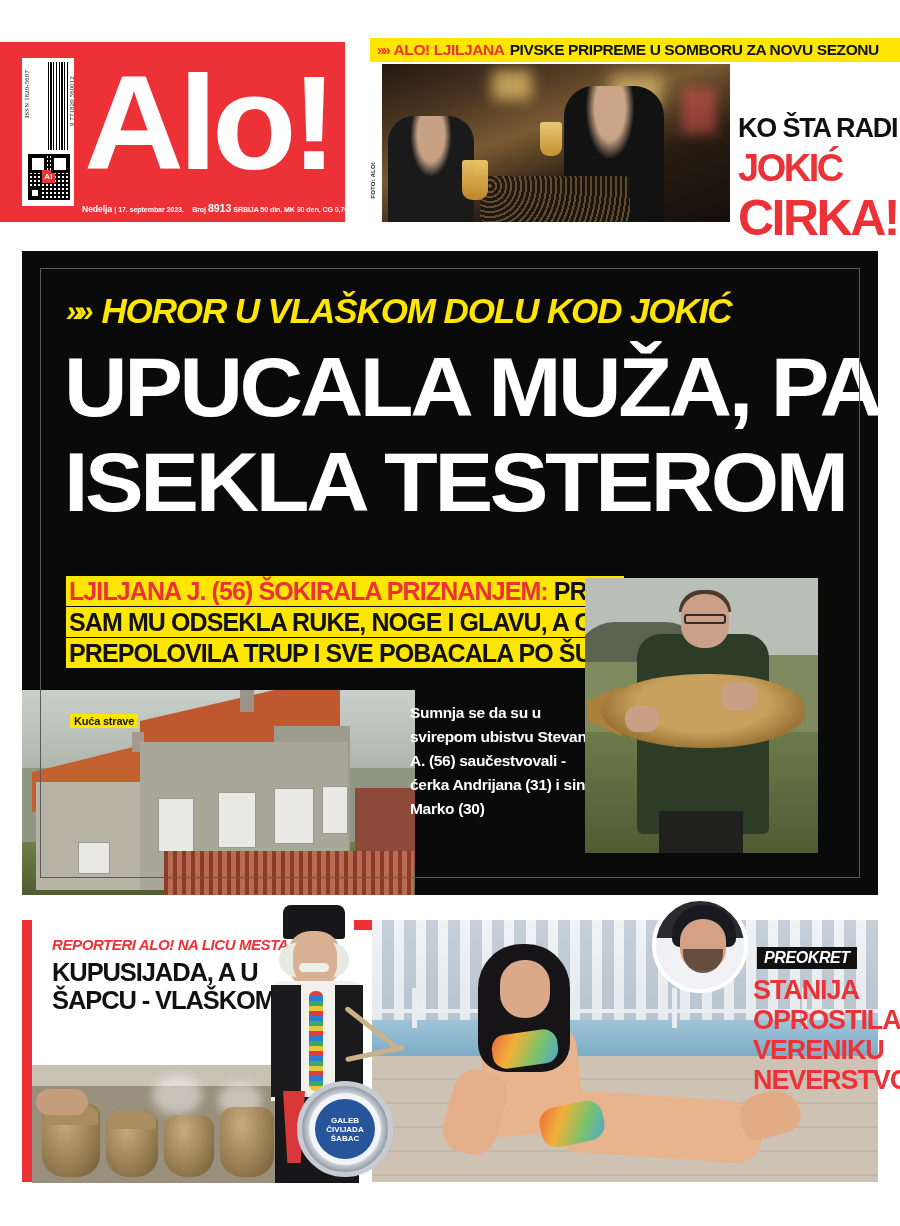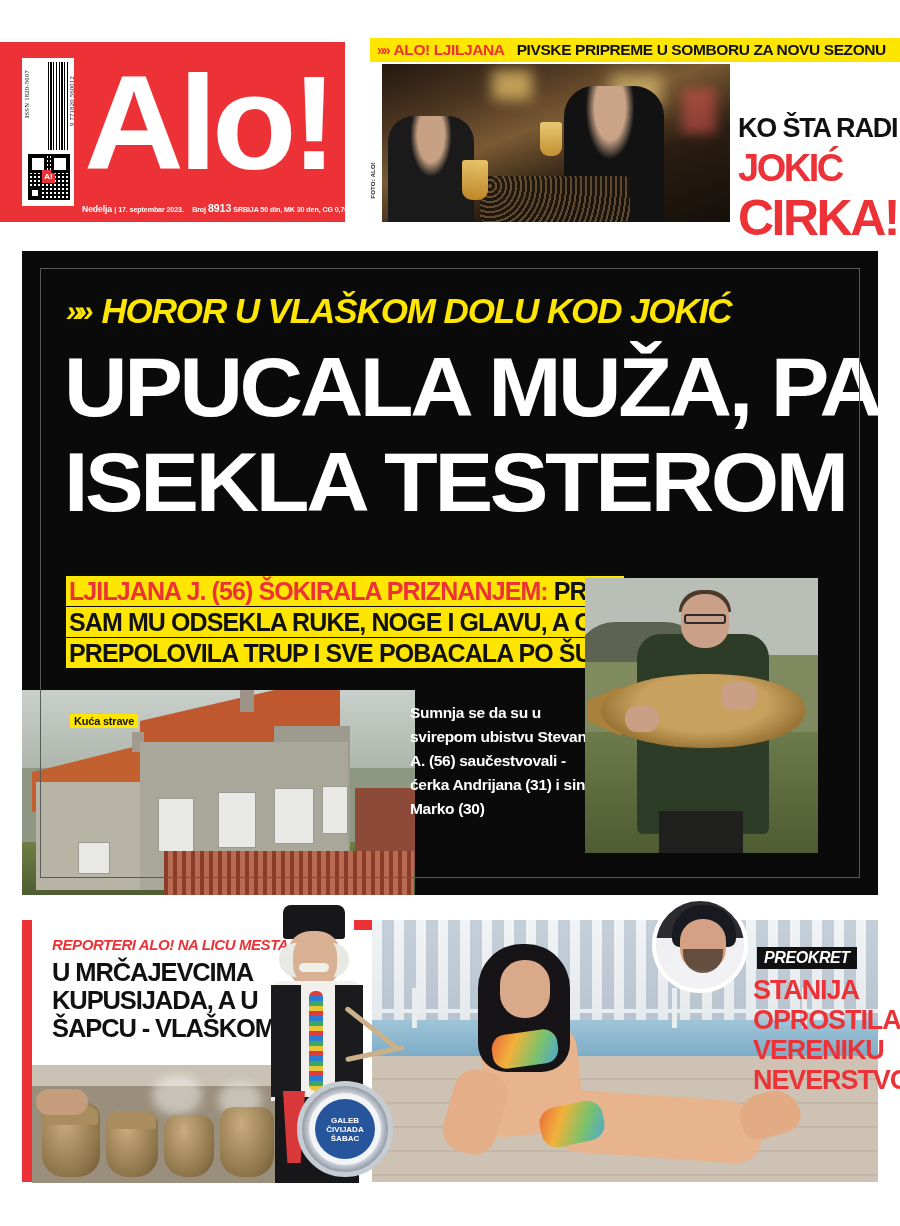--- a/index.html
+++ b/index.html
@@ -83,21 +83,21 @@
 
   
   .teaser { position:absolute; left:370px; top:38px; width:530px; height:184px; }
   .teaser-band {
     position:absolute; left:0; top:0; width:530px; height:24px;
     background:#ffe600; display:flex; align-items:center;
     padding-left:7px; white-space:nowrap; overflow:hidden;
   }
   .teaser-band .chev { color:#ed3237; font-size:14px; font-weight:bold; letter-spacing:-2px; margin-right:5px; }
   .teaser-band .red  { color:#ed3237; font-size:15.5px; font-weight:bold; letter-spacing:-.4px; }
-  .teaser-band .blk  { color:#111; font-size:15.5px; font-weight:bold; letter-spacing:-.4px; margin-left:12px; }
+  .teaser-band .blk  { color:#111; font-size:15.5px; font-weight:bold; letter-spacing:-.4px; margin-left:5px; }
   .teaser-photo {
     position:absolute; left:12px; top:26px; width:348px; height:158px;
     background:linear-gradient(160deg,#23180f 0%,#4a3420 22%,#7a5a33 42%,#2a1d12 66%,#150f0a 100%);
     overflow:hidden;
   }
   .tp-figL { position:absolute; left:6px; top:52px; width:86px; height:106px;
     background:radial-gradient(ellipse at 50% 18%, #c7a183 0 22%, #1a1a1a 34% 100%); border-radius:26px 26px 0 0; }
   .tp-figR { position:absolute; left:182px; top:22px; width:100px; height:136px;
     background:radial-gradient(ellipse at 46% 16%, #caa487 0 20%, #121212 32% 100%); border-radius:30px 30px 0 0; }
   .tp-glass { position:absolute; left:80px; top:96px; width:26px; height:40px;
@@ -457,21 +457,20 @@
   <div class="br-head">
     <div>STANIJA</div>
     <div>OPROSTILA</div>
     <div>VERENIKU</div>
     <div>NEVERSTVO</div>
   </div>
 
   <div class="bottomleft">
     <div class="bl-inner">
       <div class="bl-kicker">REPORTERI ALO! NA LICU MESTA</div>
-      <div class="bl-head">U MRČAJEVCIMA</div>
       <div class="bl-head">KUPUSIJADA, A U</div>
       <div class="bl-head">ŠAPCU - VLAŠKOM</div>
     </div>
   </div>
 
   <div class="bl-photo">
     <div class="blp-ground"></div>
     <div class="blp-steam" style="left:120px;top:10px;width:50px;height:40px;"></div>
     <div class="blp-steam" style="left:186px;top:18px;width:44px;height:34px;"></div>
     <div class="blp-pot" style="left:10px;width:58px;height:74px;"></div>

